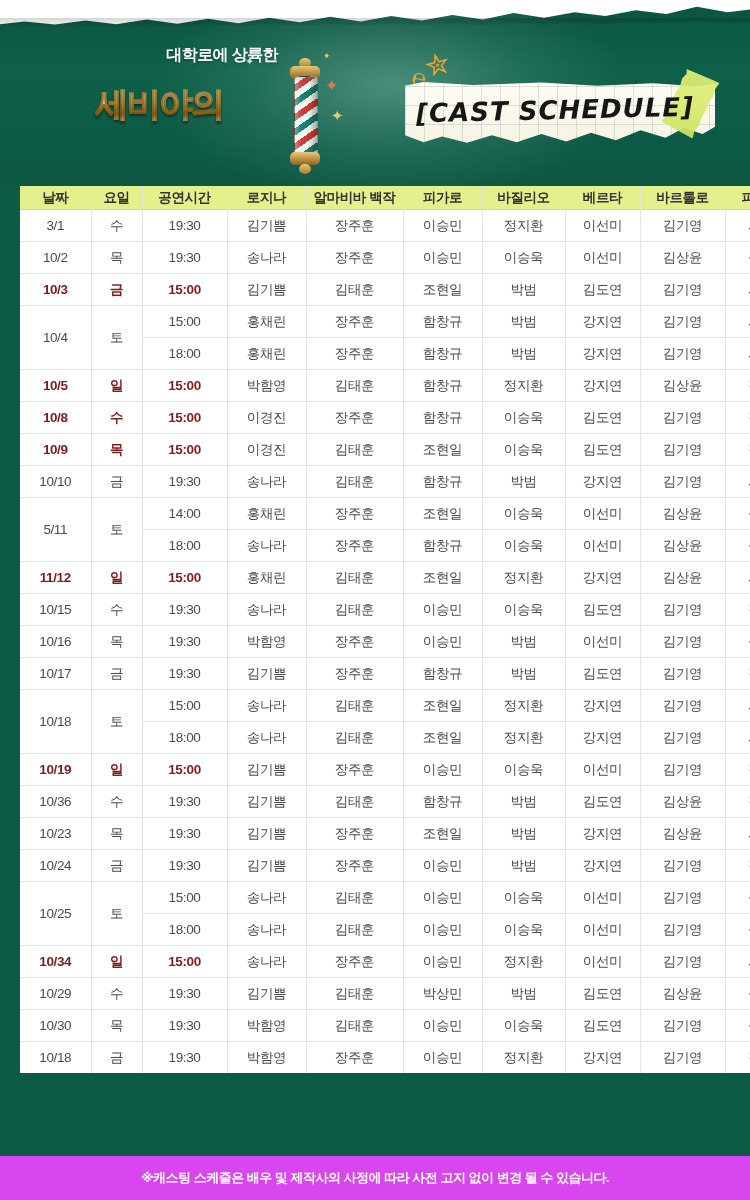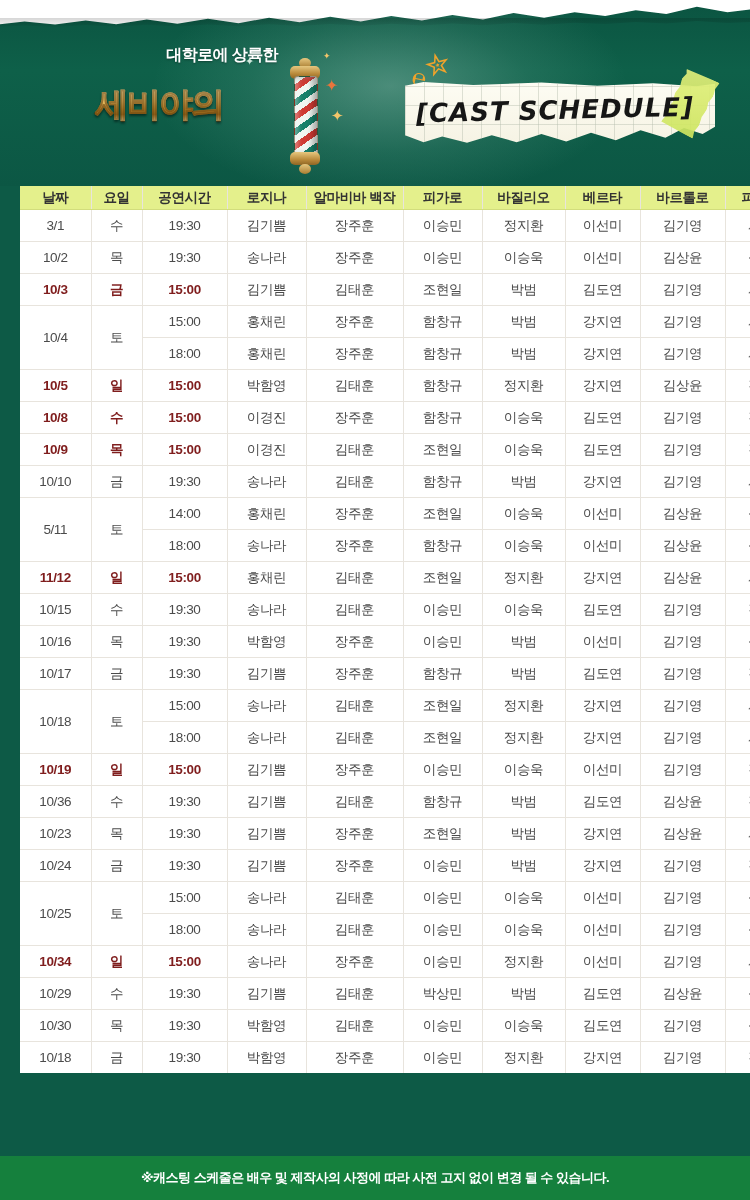--- a/index.html
+++ b/index.html
@@ -87,21 +87,21 @@
     background:#e4f08c;color:#333333;font-weight:bold;font-size:13.5px;height:23px;
     border-bottom:1px solid #d2dd7c;}
   tbody td{background:#ffffff;}
   td.date,td.day{font-size:13.5px;}
   .hl{color:#f4512c;font-weight:bold;}
   td.date.hl,td.day.hl,td.time.hl{color:#7f1d1d;}
   .wide{letter-spacing:6px;padding-left:6px;}
   tbody tr:last-child td{border-bottom:none;}
 
   
-  .foot{position:absolute;left:0;bottom:0;width:750px;height:44px;background:#15803d;
+  .foot{position:absolute;left:0;bottom:0;width:750px;height:44px;background:#d946ef;
     display:flex;align-items:center;justify-content:center;}
   .foot span{color:#ffffff;font-size:13px;font-weight:bold;letter-spacing:-.5px;}
 </style>
 </head>
 <body>
 
 <div class="poster">
 
   <div class="hero">
     <div class="torn-top"></div>

